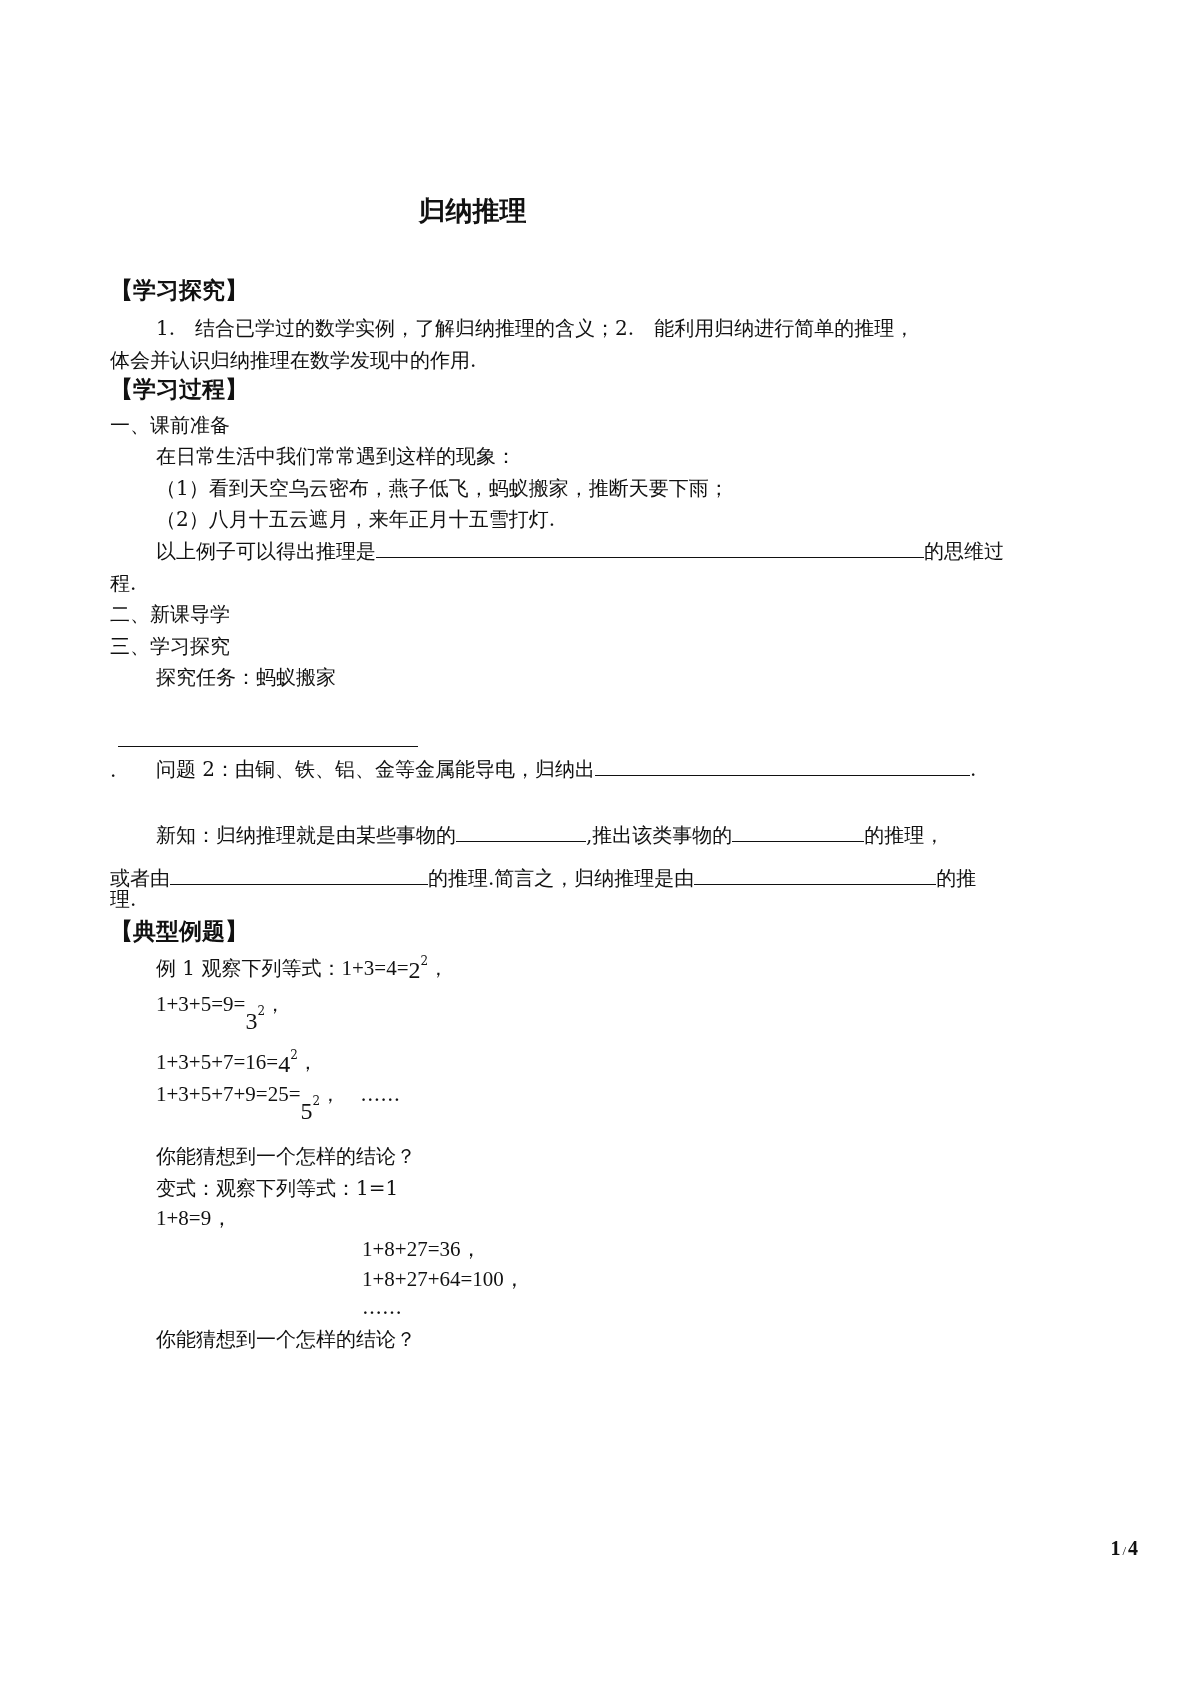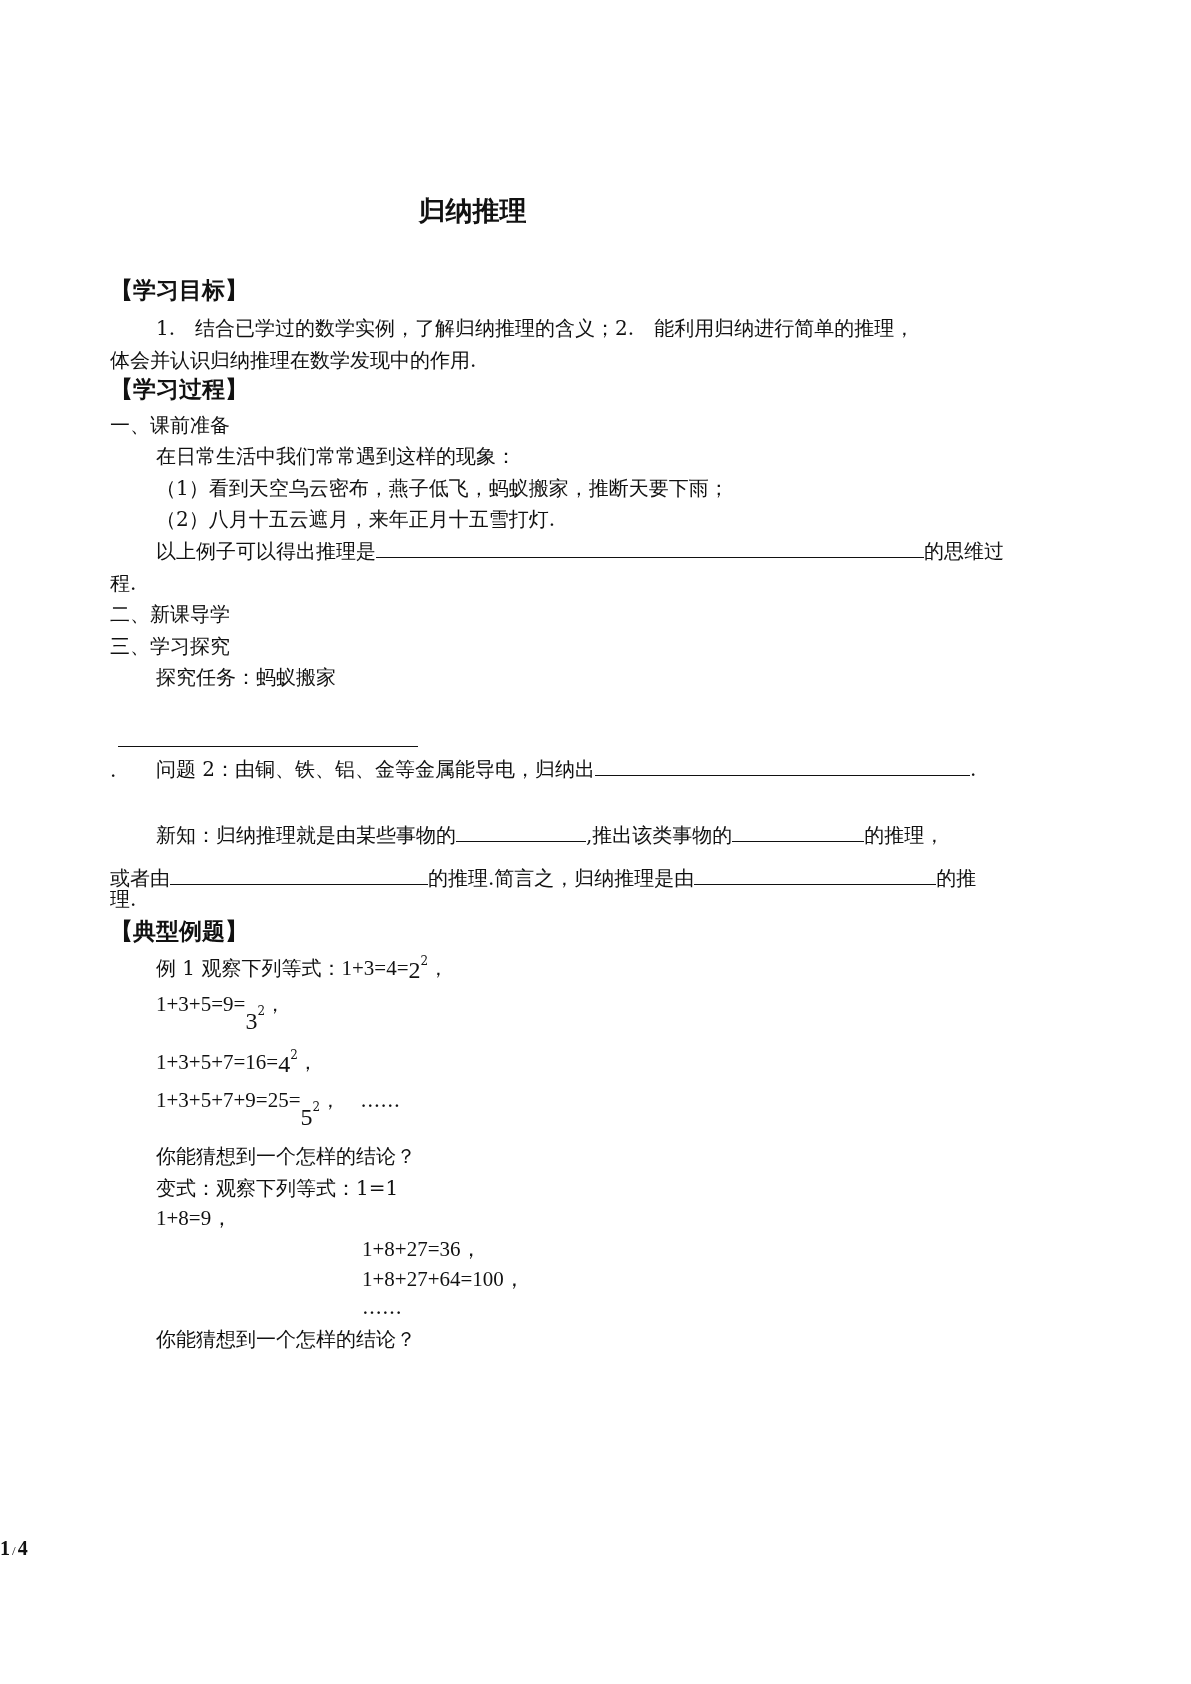--- a/index.html
+++ b/index.html
@@ -7,32 +7,32 @@
            font-family: "DejaVu Serif", "Liberation Serif", serif; color: #111; }
     .page { position: absolute; left: 0; top: 0; width: 1191px; height: 1684px; }
     .ln { position: absolute; white-space: nowrap; font-size: 20px; line-height: 26px; }
     .title { position: absolute; left: 0; width: 945px; top: 164px; text-align: center;
              font-family: "DejaVu Sans", "Liberation Sans", sans-serif; font-weight: bold; font-size: 27px; margin-top: 29px; }
     .hdr { font-family: "DejaVu Sans", "Liberation Sans", sans-serif; font-weight: bold; font-size: 23px; }
     .blank { display: inline-block; border-bottom: 1.5px solid #111; height: 18px; vertical-align: baseline; }
     .num { font-family: "Liberation Serif", "DejaVu Serif", serif; font-size: 21px; }
     .base { font-family: "Liberation Serif", serif; font-size: 24px; position: relative; }
     .sup { font-size: 12px; position: relative; top: -10px; }
-    .footer { position: absolute; left: 0; width: 1098px; top: 1537px; text-align: left;
-              font-family: "Liberation Serif", serif; font-weight: bold; font-size: 20px; }
+    .footer { position: absolute; left: 0; width: 1098px; top: 1537px; text-align: right;
+              font-family: "Liberation Serif", serif; font-weight: bold; font-size: 20px; padding-left: 40px; }
     .footer .sep { font-weight: normal; font-size: 13px; padding: 0 2px; }
   </style>
 </head>
 <body>
 
 <div class="page">
 
   <div class="title">归纳推理</div>
 
-  <div class="ln hdr" style="left:110px; top:277px;">【学习目标】</div>
+  <div class="ln hdr" style="left:110px; top:277px;">【学习探究】</div>
   <div class="ln" style="left:156px; top:315px;">1.　结合已学过的数学实例，了解归纳推理的含义；2.　能利用归纳进行简单的推理，</div>
   <div class="ln" style="left:110px; top:347px;">体会并认识归纳推理在数学发现中的作用.</div>
 
   <div class="ln hdr" style="left:110px; top:376px;">【学习过程】</div>
   <div class="ln" style="left:110px; top:412px;">一、课前准备</div>
   <div class="ln" style="left:156px; top:443px;">在日常生活中我们常常遇到这样的现象：</div>
   <div class="ln" style="left:156px; top:475px;">（1）看到天空乌云密布，燕子低飞，蚂蚁搬家，推断天要下雨；</div>
   <div class="ln" style="left:156px; top:506px;">（2）八月十五云遮月，来年正月十五雪打灯.</div>
   <div class="ln" style="left:156px; top:538px;">
     <span>以上例子可以得出推理是</span><span class="blank" style="width:548px;"></span><span>的思维过</span>
@@ -63,21 +63,21 @@
 
   <div class="ln" style="left:156px; top:954px;">
     <span>例 1 观察下列等式：</span><span class="num">1+3=4=</span><span class="base" style="top:3px;">2</span><span class="sup">2</span><span>，</span>
   </div>
   <div class="ln" style="left:156px; top:990px;">
     <span class="num">1+3+5=9=</span><span class="base" style="top:18px;">3</span><span class="sup" style="top:4px;">2</span><span>，</span>
   </div>
   <div class="ln" style="left:156px; top:1048px;">
     <span class="num">1+3+5+7=16=</span><span class="base" style="top:3px;">4</span><span class="sup">2</span><span>，</span>
   </div>
-  <div class="ln" style="left:156px; top:1080px;margin-top:6px;">
+  <div class="ln" style="left:156px; top:1080px;">
     <span class="num">1+3+5+7+9=25=</span><span class="base" style="top:18px;">5</span><span class="sup" style="top:4px;">2</span><span>，　……</span>
   </div>
   <div class="ln" style="left:156px; top:1143px;">你能猜想到一个怎样的结论？</div>
 
   <div class="ln" style="left:156px; top:1175px;">变式：观察下列等式：1=1</div>
   <div class="ln num" style="left:156px; top:1205px;">1+8=9，</div>
   <div class="ln num" style="left:362px; top:1236px;">1+8+27=36，</div>
   <div class="ln num" style="left:362px; top:1266px;">1+8+27+64=100，</div>
   <div class="ln" style="left:362px; top:1294px;">……</div>
   <div class="ln" style="left:156px; top:1326px;">你能猜想到一个怎样的结论？</div>

